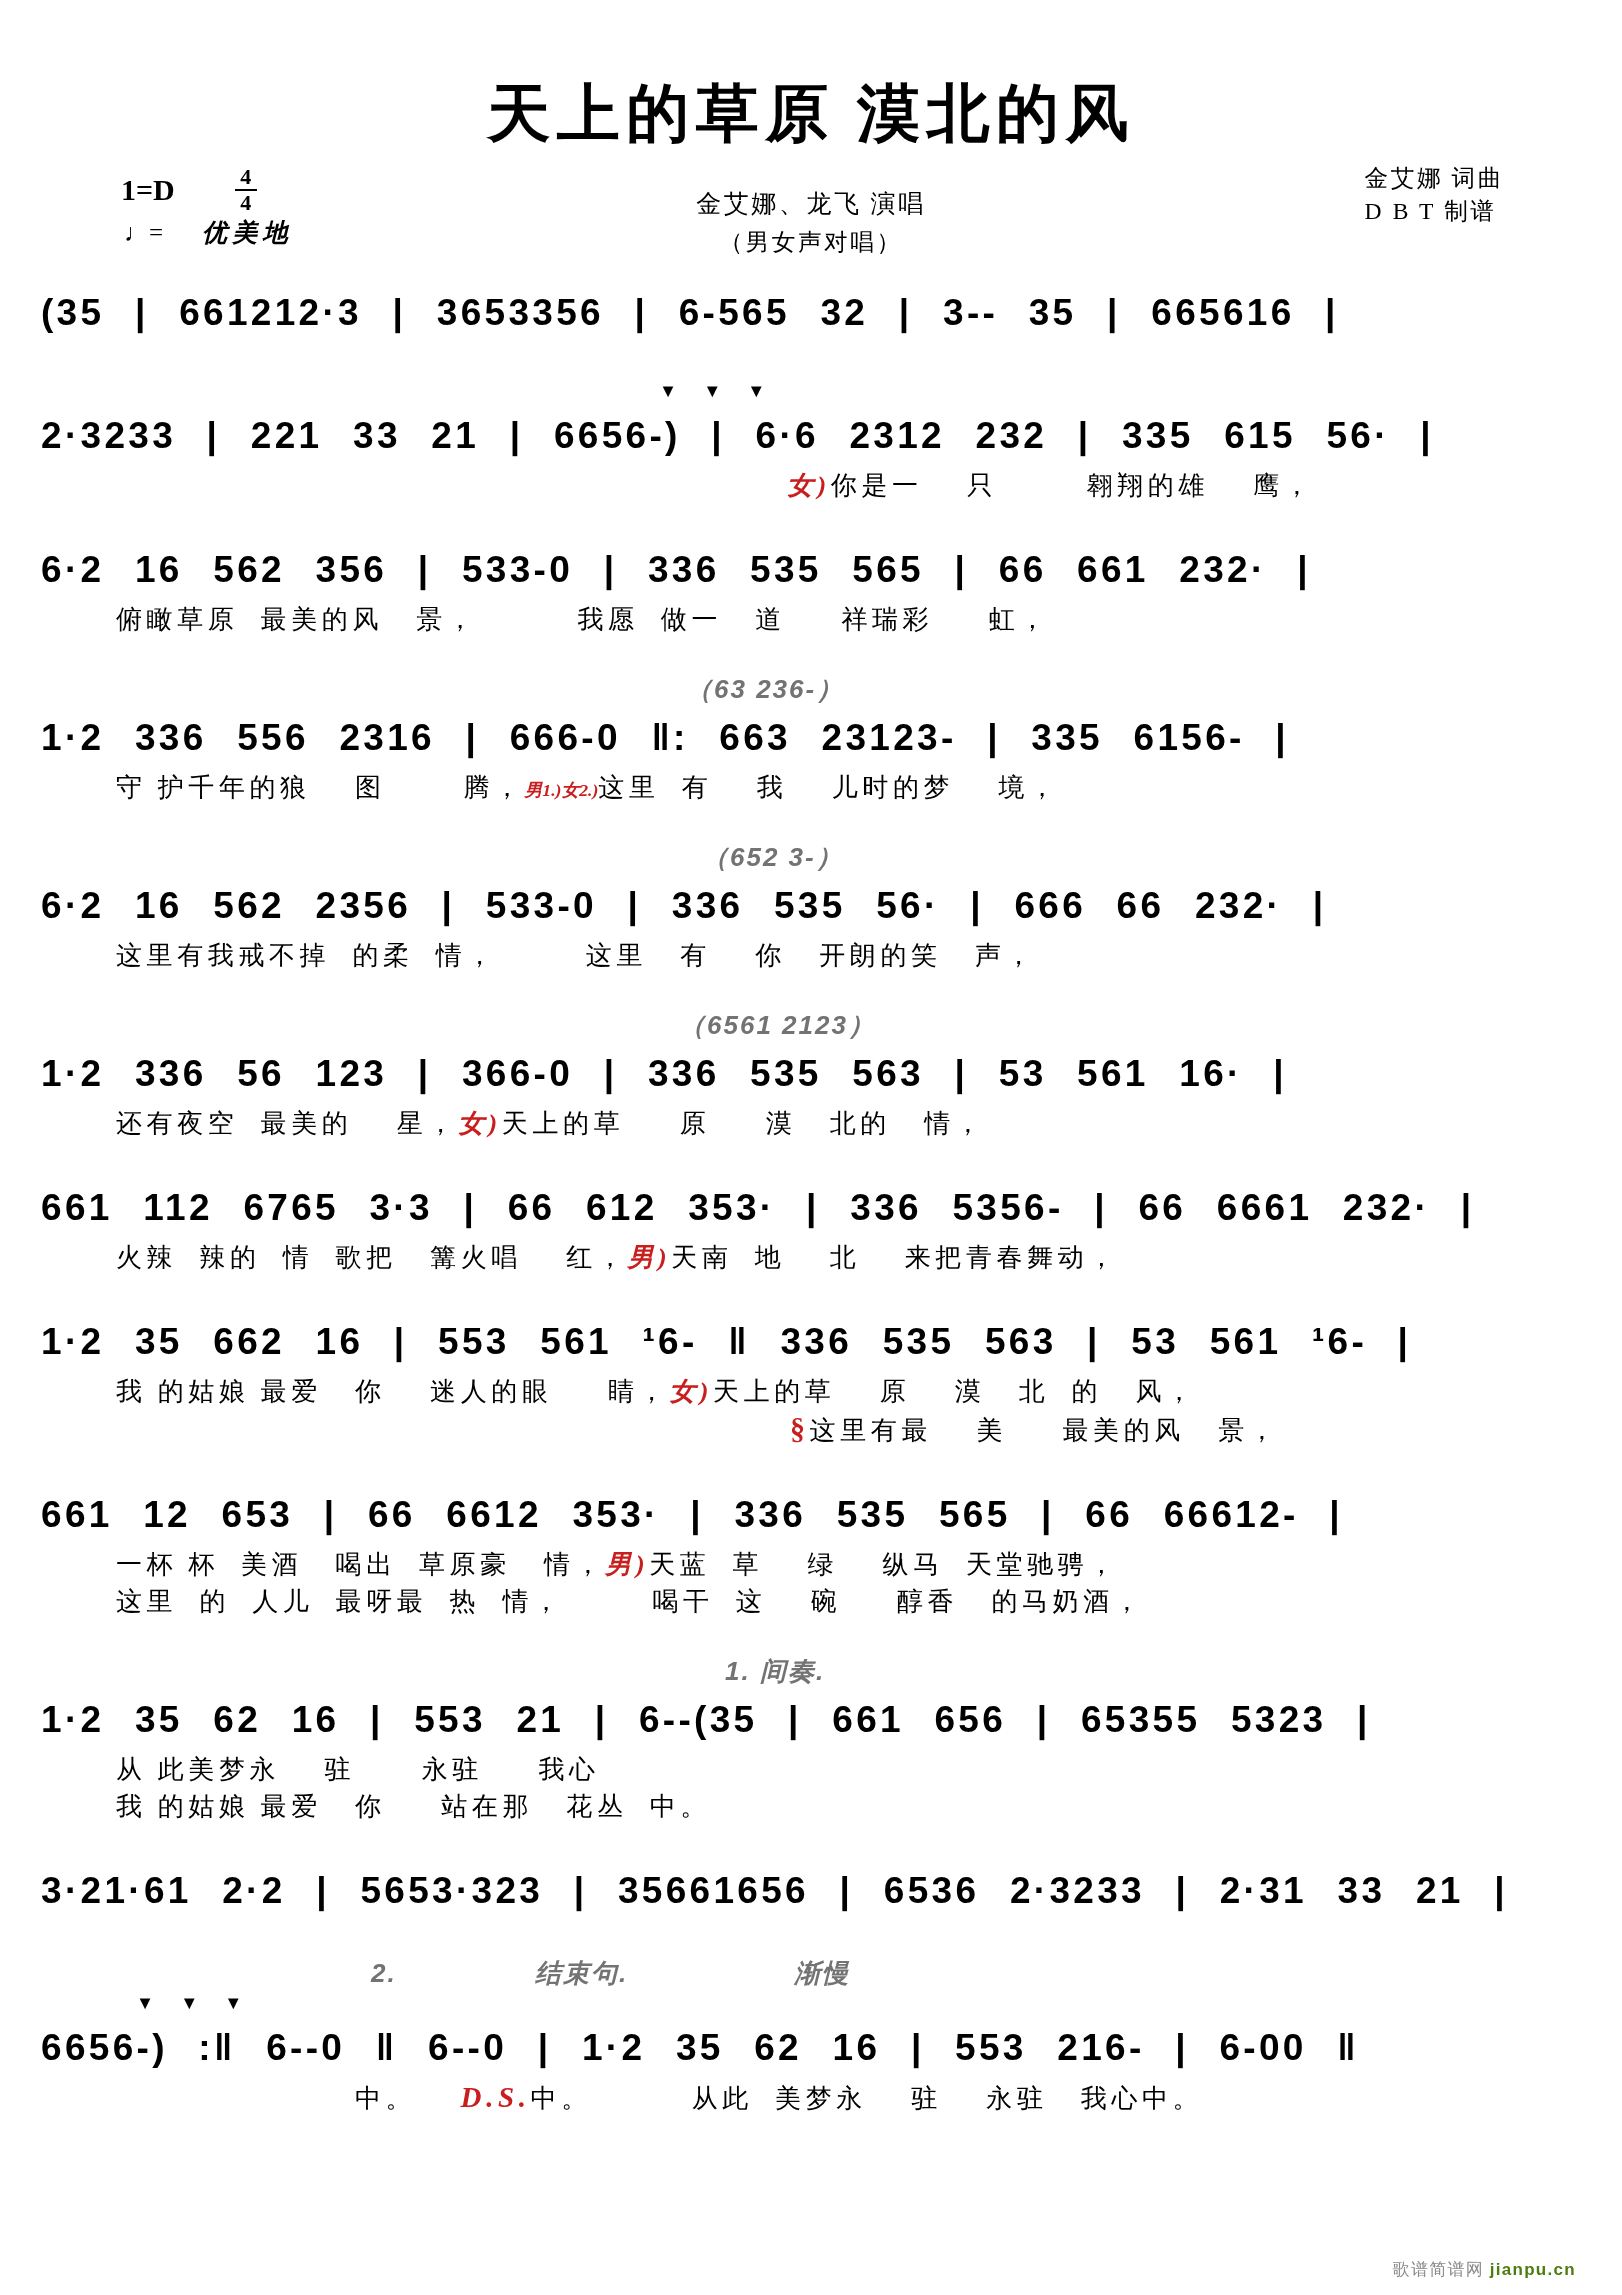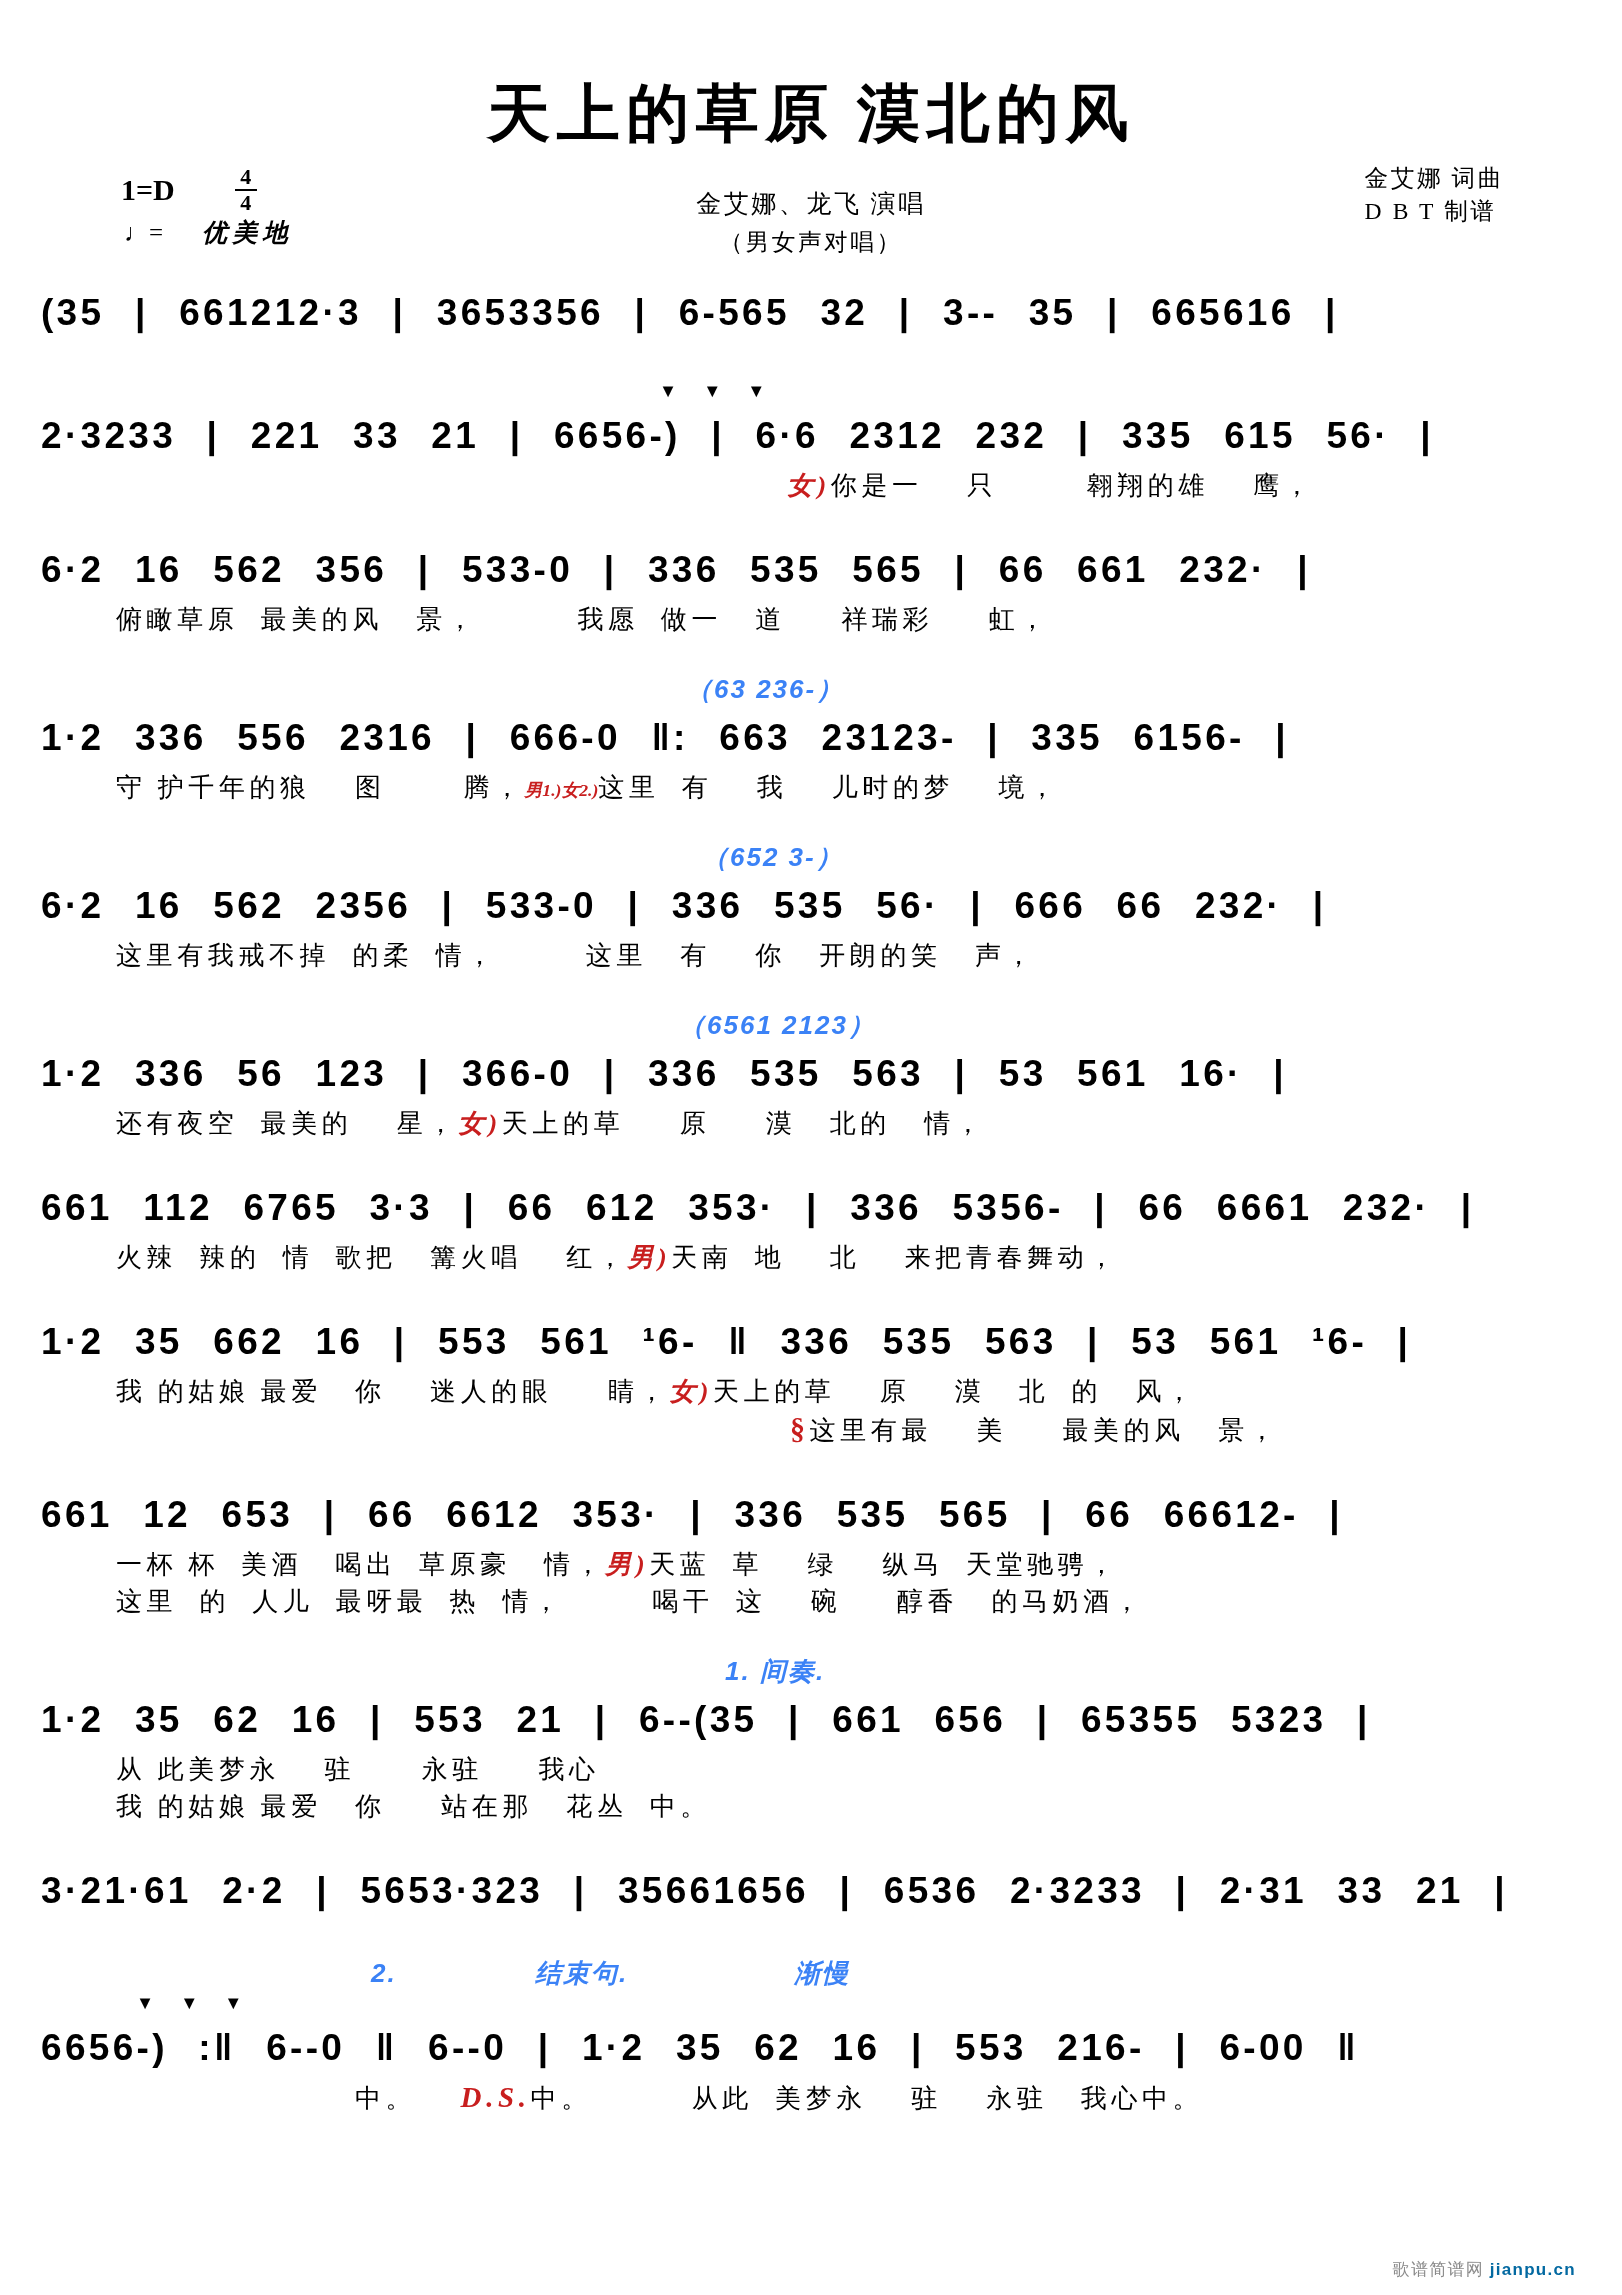--- a/index.html
+++ b/index.html
@@ -47,21 +47,21 @@
   }
   
   .score{padding:0 41px;}
   .system{margin-bottom:34px;}
   .notation{
     font-weight:bold;font-size:37px;line-height:63px;
     letter-spacing:3.3px;word-spacing:17px;white-space:pre;
   }
   .above{white-space:pre;font-weight:bold;}
   .above.blk{font-size:18.3px;line-height:26px;letter-spacing:10.5px;}
-  .above.red{color:#3b82f6;font-size:26px;line-height:34px;letter-spacing:2px;font-style:italic;}
+  .above.red{color:#737373;font-size:26px;line-height:34px;letter-spacing:2px;font-style:italic;}
   .lyric{
     font-family:"Liberation Serif", serif;
     font-size:26px;line-height:37px;letter-spacing:4.6px;white-space:pre;
   }
   .lmark{color:#c81e1e;font-style:italic;font-weight:bold;}
   .lmark.stack{display:inline-flex;vertical-align:middle;
     font-size:17.7px;line-height:19px;letter-spacing:0;}
   .lmark.ds{font-family:"Liberation Serif", serif;font-size:29px;}
   .segno{font-size:30px;font-style:normal;}
   
@@ -83,21 +83,21 @@
   .sys12 .above.red{padding-left:330px;}
   .sys12 .above.blk{padding-left:95px;}
   .sys12 .lyric{padding-left:314px;}
   
   .watermark{
     position:absolute;right:46px;bottom:14.4px;
     font-size:17px;letter-spacing:1.3px;
     font-family:"Liberation Serif", serif;
   }
   .wm-site{color:#8a8a8a;}
-  .wm-domain{color:#0369a1;font-weight:bold;font-family:"Liberation Sans", sans-serif;}
+  .wm-domain{color:#4d7c0f;font-weight:bold;font-family:"Liberation Sans", sans-serif;}
 </style>
 </head>
 <body>
 
 <div class="page">
 
   <div class="hdr">
     <div class="title">天上的草原 漠北的风</div>
     <div class="performers">金艾娜、龙飞 演唱</div>
     <div class="duet">（男女声对唱）</div>

